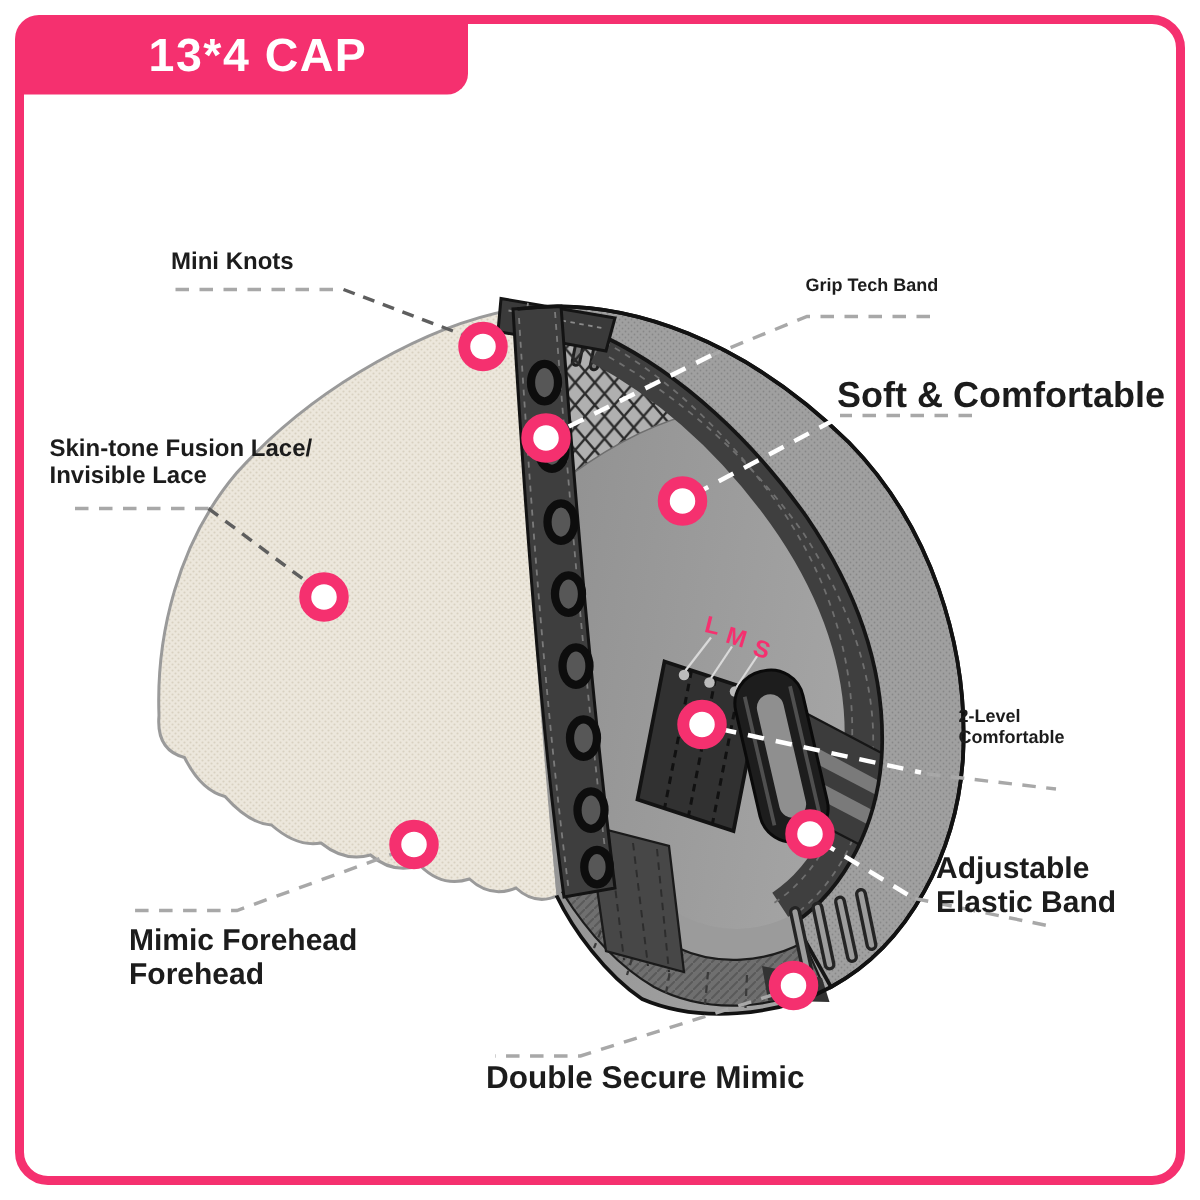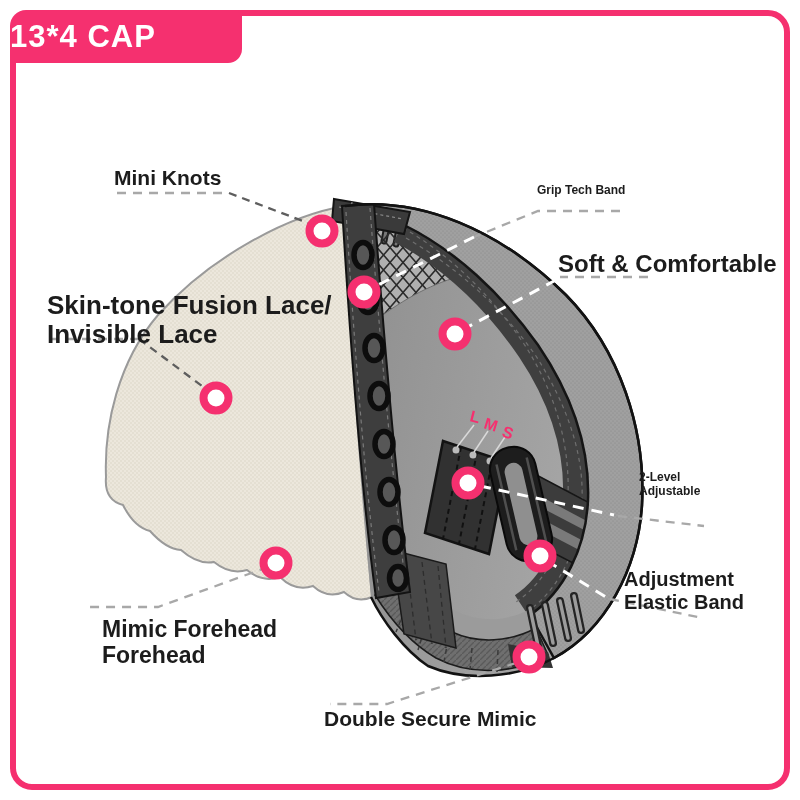--- a/index.html
+++ b/index.html
@@ -5,39 +5,39 @@
   html,body{margin:0;padding:0;background:#fff;}
   .stage{
     position:relative;width:800px;height:800px;background:#ffffff;overflow:hidden;
     font-family:"Liberation Sans","DejaVu Sans",sans-serif;
   }
   .frame{
     position:absolute;inset:10px;border:6px solid var(--accent,#F5306F);
     border-radius:22px;pointer-events:none;
   }
   .banner{
-    position:absolute;left:10px;top:10px;width:232px;height:53px;
+    position:absolute;left:10px;top:10px;width:280px;height:53px;
     background:var(--accent,#F5306F);border-radius:16px 0 14px 0;
-    display:flex;align-items:center;z-index:5;
+    display:flex;align-items:center;justify-content:center;z-index:5;padding-left:22px;
   }
   .banner span{
     color:#ffffff;font-weight:bold;font-size:31px;letter-spacing:1px;
   }
   .art{position:absolute;left:0;top:0;z-index:1;}
   .lbl{
     position:absolute;z-index:4;font-weight:bold;color:#1c1c1c;
     white-space:nowrap;line-height:1.13;
   }
-  .lbl-mini{left:114px;top:166px;font-size:21px;}
+  .lbl-mini{left:114px;top:166px;font-size:16px;}
   .lbl-grip{left:537px;top:184px;font-size:12px;}
   .lbl-soft{left:558px;top:250px;font-size:24px;}
-  .lbl-skin{left:47px;top:291px;font-size:26px;}
+  .lbl-skin{left:33px;top:291px;font-size:16px;}
   .lbl-2lvl{left:639px;top:471px;font-size:12px;}
   .lbl-ela{left:624px;top:568px;font-size:20px;}
-  .lbl-fore{left:86px;top:616px;font-size:23px;margin-left:16px;}
+  .lbl-fore{left:86px;top:616px;font-size:20px;}
   .lbl-comb{left:324px;top:707px;font-size:21px;}
   .lms{fill:var(--accent,#F5306F);font-weight:bold;font-size:16px;}
   .marker{fill:#ffffff;stroke:var(--accent,#F5306F);stroke-width:8;}
 </style>
 </head>
 <body>
 
 <div class="stage">
 
   <div class="frame"></div>
@@ -255,24 +255,24 @@
 
   <div class="lbl lbl-mini">Mini Knots</div>
   <div class="lbl lbl-grip">Grip Tech Band</div>
   <div class="lbl lbl-soft">Soft &amp; Comfortable</div>
   <div class="lbl lbl-skin">
     <div>Skin-tone Fusion Lace/</div>
     <div>Invisible Lace</div>
   </div>
   <div class="lbl lbl-2lvl">
     <div>2-Level</div>
+    <div>Comfortable</div>
+  </div>
+  <div class="lbl lbl-ela">
     <div>Adjustable</div>
-  </div>
-  <div class="lbl lbl-ela">
-    <div>Adjustment</div>
     <div>Elastic Band</div>
   </div>
   <div class="lbl lbl-fore">
     <div>Mimic Forehead</div>
     <div>Forehead</div>
   </div>
   <div class="lbl lbl-comb">Double Secure Mimic</div>
 
 </div>
 

